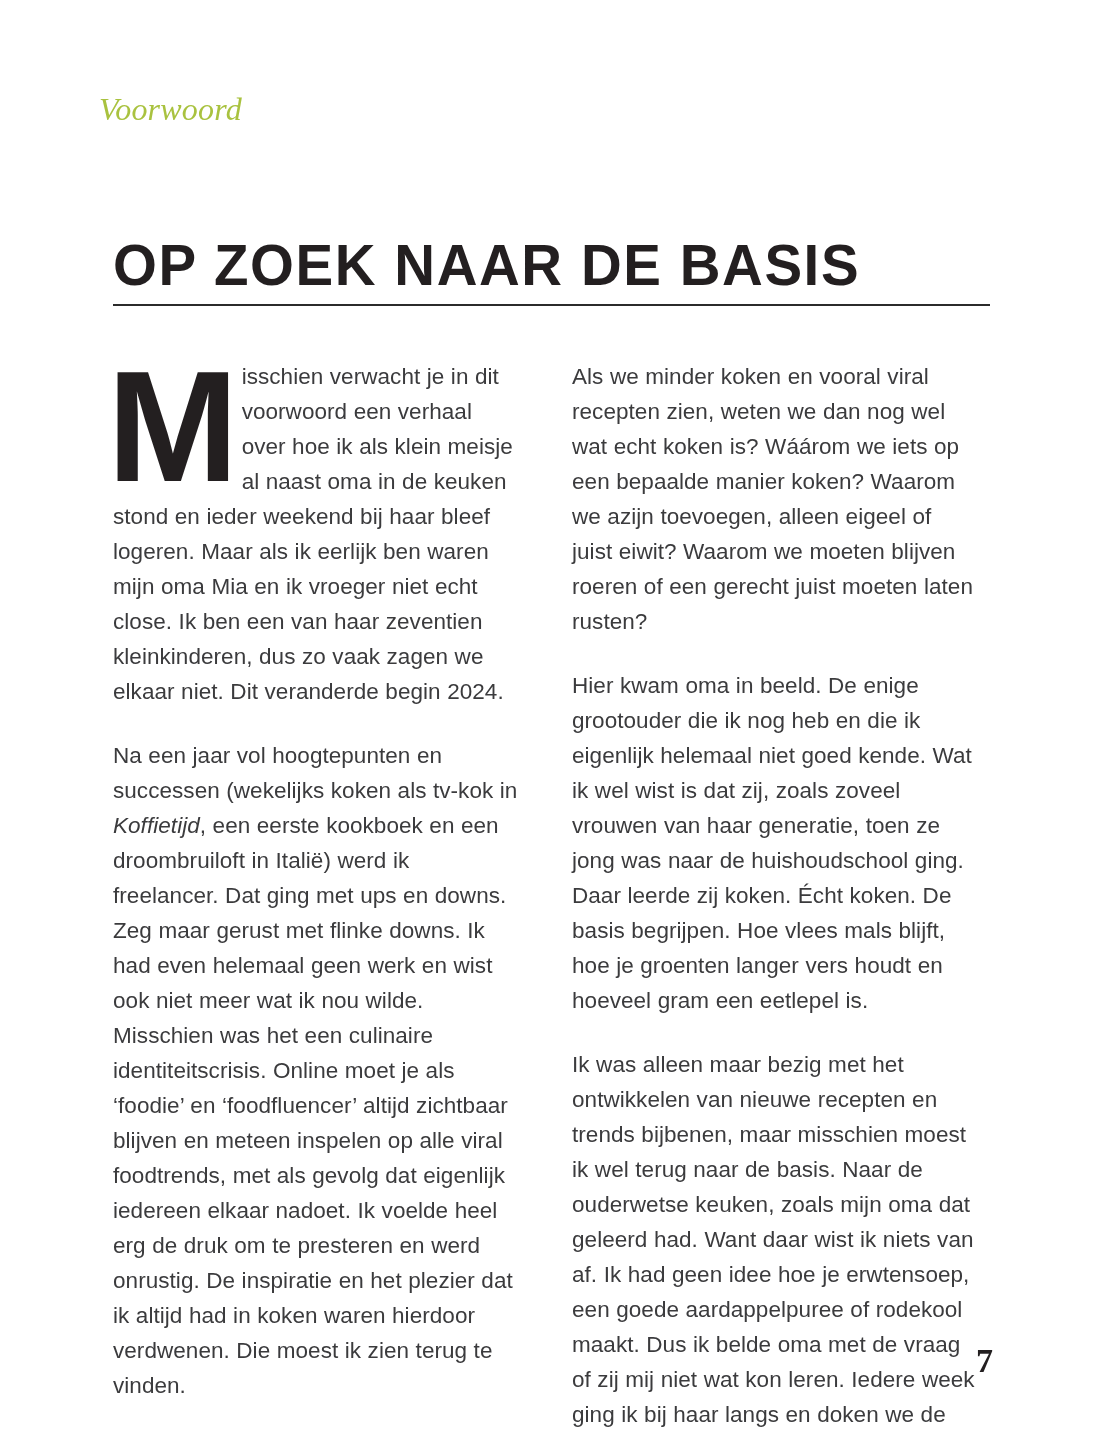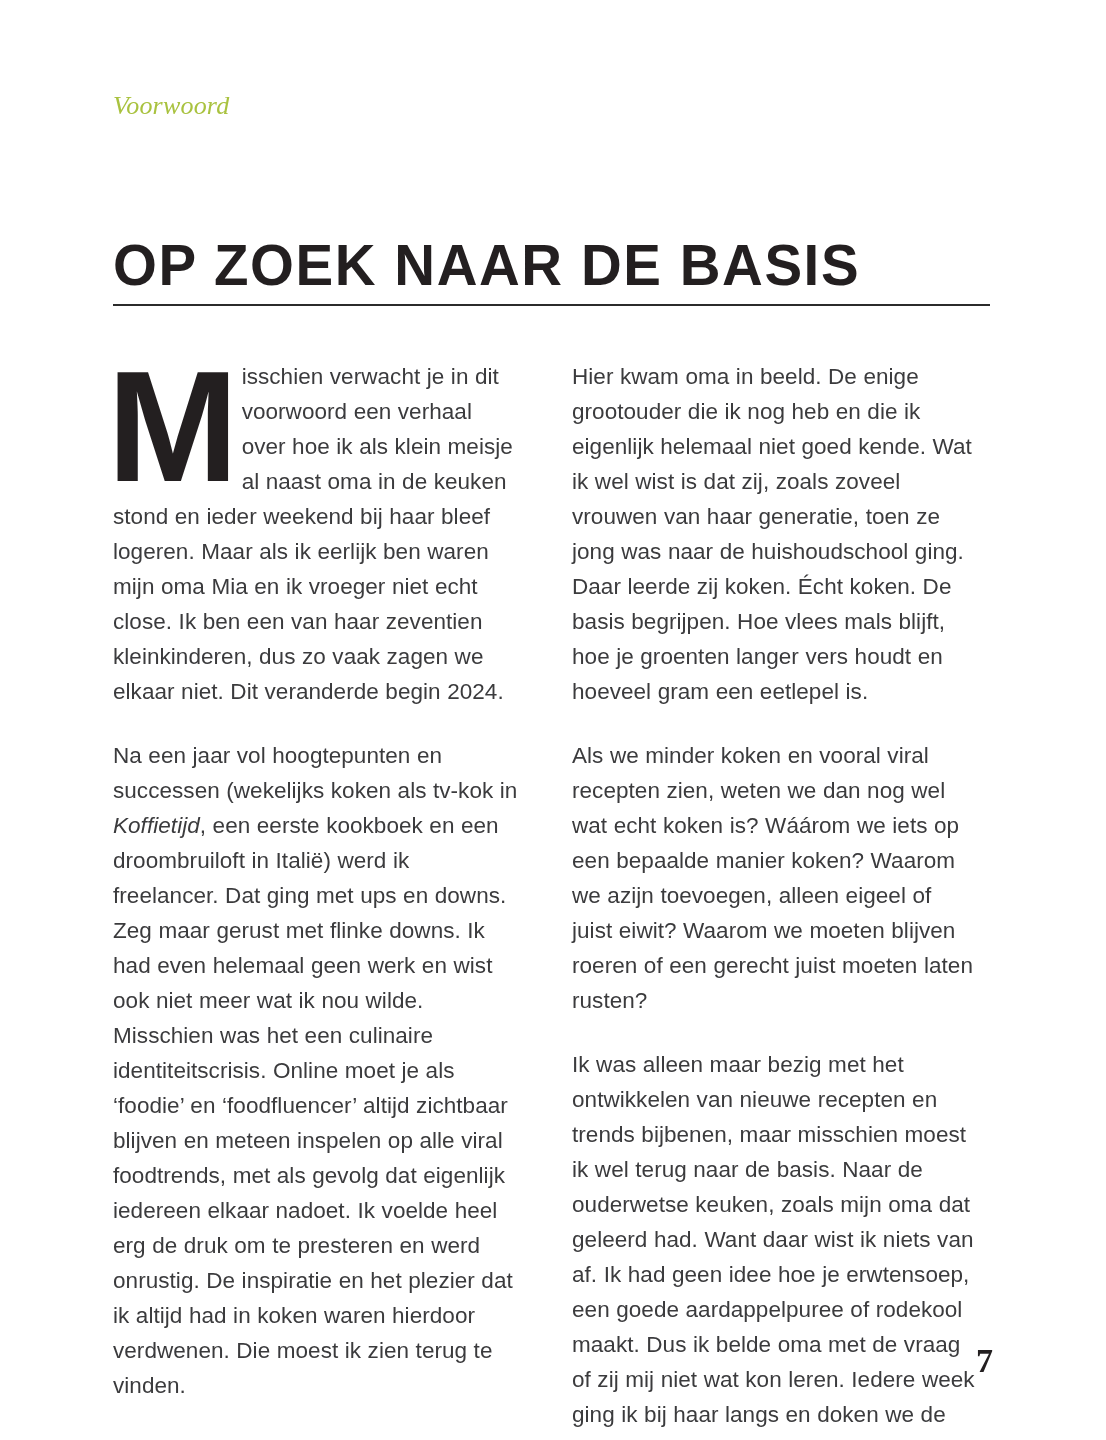--- a/index.html
+++ b/index.html
@@ -19,25 +19,25 @@
 
   .page {
     position: absolute;
     inset: 0;
     background: #ffffff;
   }
 
   
   .kicker {
     position: absolute;
-    left: 113px;
+    left: 99px;
     top: 92px;
     font-family: "Liberation Serif", "DejaVu Serif", serif;
     font-style: italic;
-    font-size: 26px;
+    font-size: 32px;
     line-height: 1.1;
     letter-spacing: 0.2px;
     color: #a9c23f;
     white-space: nowrap;
   }
 
   
   .title {
     position: absolute;
     left: 113px;
@@ -134,21 +134,21 @@
 
   <div class="rule"></div>
 
   <div class="columns">
     <div class="col col-left" id="col-left">
         <p class="dropcap-para"><span class="dropcap">M</span><span>isschien verwacht je in dit voorwoord een verhaal over hoe ik als klein meisje al naast oma in de keuken stond en ieder weekend bij haar bleef logeren. Maar als ik eerlijk ben waren mijn oma Mia en ik vroeger niet echt close. Ik ben een van haar zeventien kleinkinderen, dus zo vaak zagen we elkaar niet. Dit veranderde begin 2024.</span></p>
         <p><span>Na een jaar vol hoogtepunten en successen (wekelijks koken als tv-kok in </span><em>Koffietijd</em><span>, een eerste kookboek en een droombruiloft in Italië) werd ik freelancer. Dat ging met ups en downs. Zeg maar gerust met flinke downs. Ik had even helemaal geen werk en wist ook niet meer wat ik nou wilde. Misschien was het een culinaire identiteitscrisis. Online moet je als ‘foodie’ en ‘foodfluencer’ altijd zichtbaar blijven en meteen inspelen op alle viral foodtrends, met als gevolg dat eigenlijk iedereen elkaar nadoet. Ik voelde heel erg de druk om te presteren en werd onrustig. De inspiratie en het plezier dat ik altijd had in koken waren hierdoor verdwenen. Die moest ik zien terug te vinden.</span></p>
         <p><span>Een artikel in </span><em>de Volkskrant</em><span> zette me aan het denken. Er zijn tegenwoordig zoveel verschillende maaltijdboxen, verspakketten en mogelijkheden om elke dag eten te bestellen. Dit zorgt voor vervreemding van eten. Mensen weten niet meer waar een ingrediënt vandaan komt of hoe het groeit of geproduceerd wordt. Laat staan hoe je het moet bereiden.</span></p>
       </div>
     <div class="col col-right" id="col-right">
+        <p><span>Als we minder koken en vooral viral recepten zien, weten we dan nog wel wat echt koken is? Wáárom we iets op een bepaalde manier koken? Waarom we azijn toevoegen, alleen eigeel of juist eiwit? Waarom we moeten blijven roeren of een gerecht juist moeten laten rusten?</span></p>
         <p><span>Hier kwam oma in beeld. De enige grootouder die ik nog heb en die ik eigenlijk helemaal niet goed kende. Wat ik wel wist is dat zij, zoals zoveel vrouwen van haar generatie, toen ze jong was naar de huishoudschool ging. Daar leerde zij koken. Écht koken. De basis begrijpen. Hoe vlees mals blijft, hoe je groenten langer vers houdt en hoeveel gram een eetlepel is.</span></p>
-        <p><span>Als we minder koken en vooral viral recepten zien, weten we dan nog wel wat echt koken is? Wáárom we iets op een bepaalde manier koken? Waarom we azijn toevoegen, alleen eigeel of juist eiwit? Waarom we moeten blijven roeren of een gerecht juist moeten laten rusten?</span></p>
         <p><span>Ik was alleen maar bezig met het ontwikkelen van nieuwe recepten en trends bijbenen, maar misschien moest ik wel terug naar de basis. Naar de ouderwetse keuken, zoals mijn oma dat geleerd had. Want daar wist ik niets van af. Ik had geen idee hoe je erwtensoep, een goede aardappelpuree of rodekool maakt. Dus ik belde oma met de vraag of zij mij niet wat kon leren. Iedere week ging ik bij haar langs en doken we de keuken in. We hadden zoveel plezier samen. Ik kreeg er nieuwe energie van en zij ook. Voor iemand van haar leeftijd (ze is negentig plus) kon ze alles nog zo goed uitleggen en met zoveel tips en grapjes! Dit was iets wat ik moest delen op social media.</span></p>
       </div>
   </div>
 
   <div class="folio">7</div>
 
 </div>
 
 </body></html>

